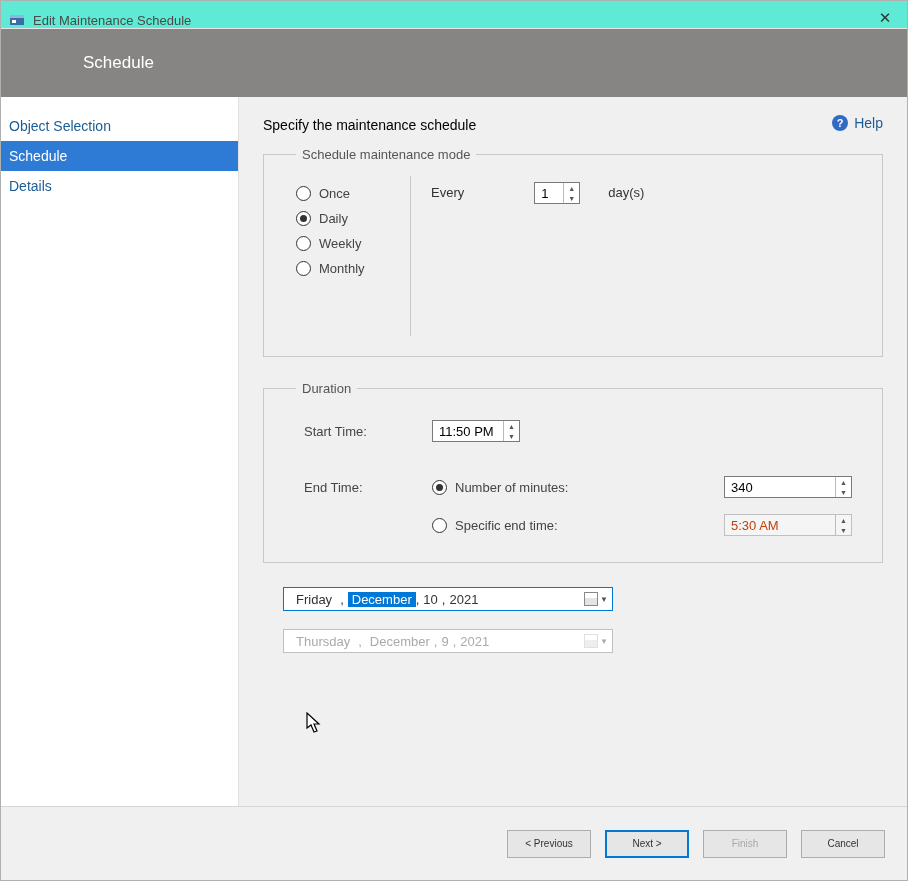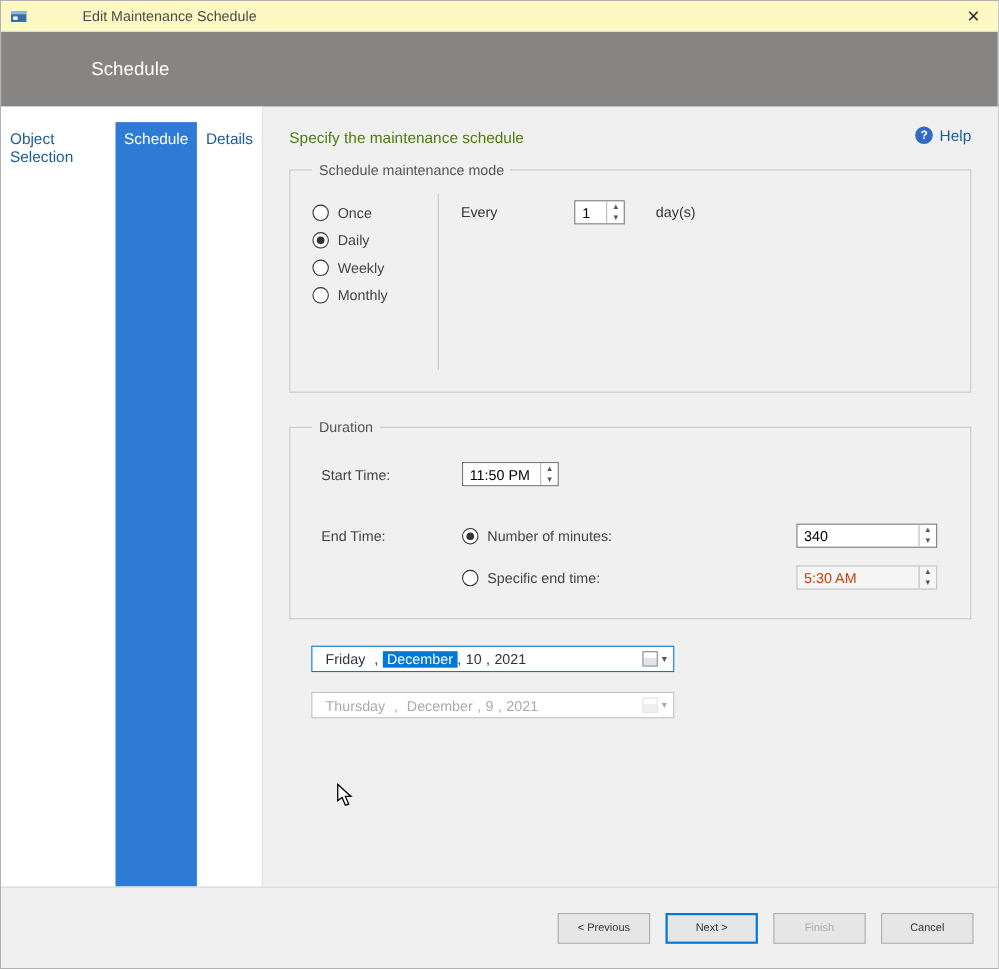--- a/index.html
+++ b/index.html
@@ -16,26 +16,25 @@
     width: 908px;
     height: 881px;
     background: #fff;
     border: 1px solid #b0b0b0;
     display: flex;
     flex-direction: column;
     position: relative;
   }
   .titlebar {
     height: 28px;
-    background: #fef9c3;
-    display: flex;
-    align-items: center;
+    background: #5eead4;
+    display: flex;
+    align-items: flex-end;
     padding: 0 8px;
     border-bottom: 1px solid #e5e5e5;
-    gap: 42px;
   }
   .titlebar .app-icon {
     width: 16px; height: 16px;
     display: inline-flex;
     margin-right: 8px;
   }
   .titlebar .title {
     flex: 1;
     font-size: 13px;
     color: #4a4a4a;
@@ -63,21 +62,21 @@
     flex: 1;
     display: flex;
     background: #f0f0f0;
     min-height: 0;
   }
   .sidebar {
     width: 238px;
     background: #fff;
     border-right: 1px solid #e0e0e0;
     display: flex;
-    flex-direction: row;
+    flex-direction: column;
     padding-top: 14px;
   }
   .sidebar .nav-item {
     padding: 7px 8px;
     font-size: 14px;
     color: #1b5c94;
     cursor: pointer;
   }
   .sidebar .nav-item.active {
     background: #2e7bd5;
@@ -104,28 +103,28 @@
     width: 16px; height: 16px;
     border-radius: 50%;
     background: #316ac5;
     color: #fff;
     display: inline-flex;
     align-items: center; justify-content: center;
     font-size: 11px; font-weight: bold;
   }
   .section-title {
     font-size: 14px;
-    color: #4d7c0f;
+    color: #000000;
     margin-bottom: 14px;
   }
   fieldset.group {
     border: 1px solid #c8c8c8;
     margin-bottom: 24px;
     position: relative;
-    padding: 14px 16px 20px 20px;
+    padding: 14px 16px 20px 32px;
   }
   fieldset.group legend {
     font-size: 13px;
     color: #555;
     padding: 0 6px;
   }
   .schedule-grid {
     display: flex;
   }
   .radio-col {

